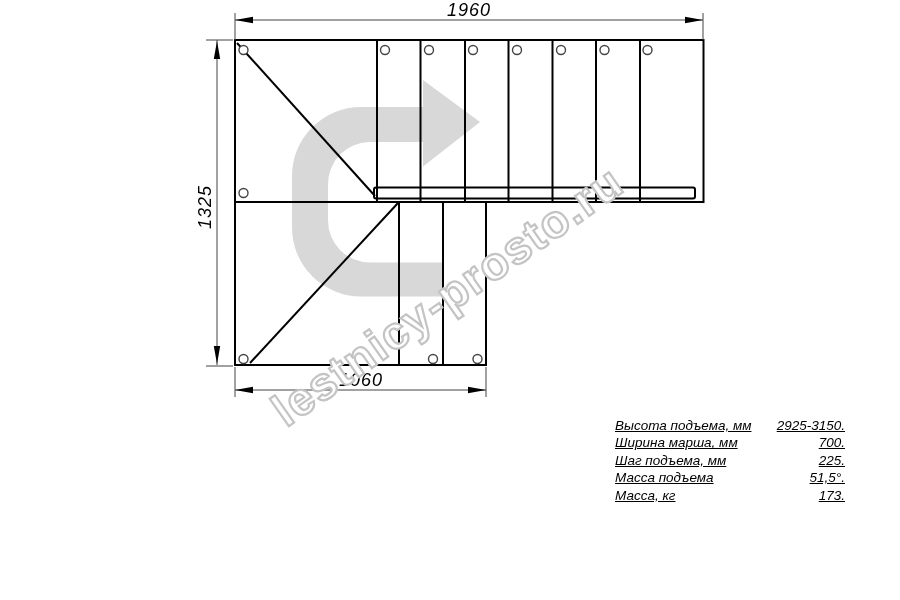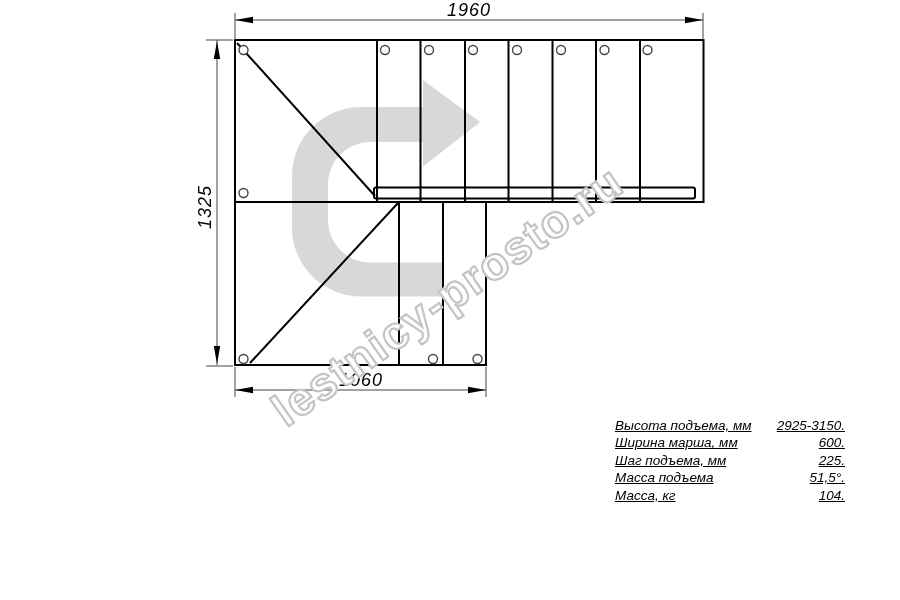--- a/index.html
+++ b/index.html
@@ -108,29 +108,29 @@
 
   <div class="watermark">lestnicy-prosto.ru</div>
 
   <div class="specs">
     <div class="spec-row">
       <span class="lbl">Высота подъема, мм</span>
       <span class="val">2925-3150.</span>
     </div>
     <div class="spec-row">
       <span class="lbl">Ширина марша, мм</span>
-      <span class="val">600.</span>
+      <span class="val">700.</span>
     </div>
     <div class="spec-row">
       <span class="lbl">Шаг подъема, мм</span>
       <span class="val">225.</span>
     </div>
     <div class="spec-row">
       <span class="lbl">Масса подъема</span>
       <span class="val">51,5°.</span>
     </div>
     <div class="spec-row">
       <span class="lbl">Масса, кг</span>
-      <span class="val">104.</span>
+      <span class="val">173.</span>
     </div>
   </div>
 
 </div>
 
 </body></html>

